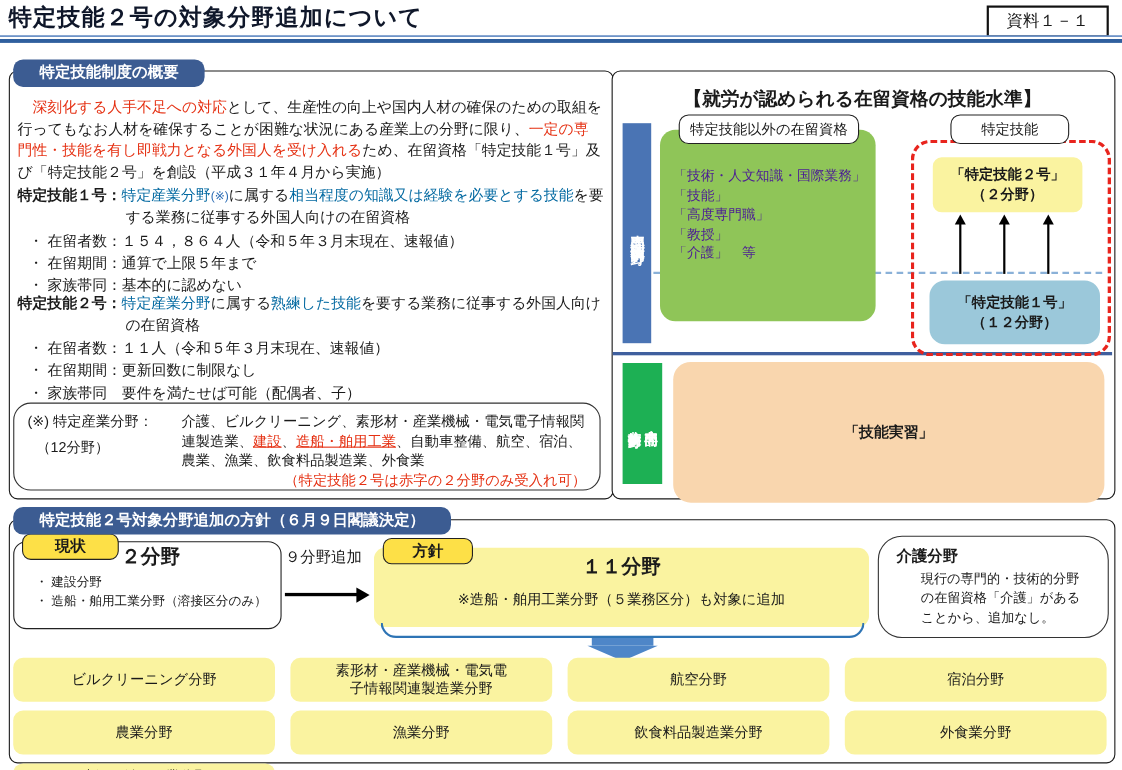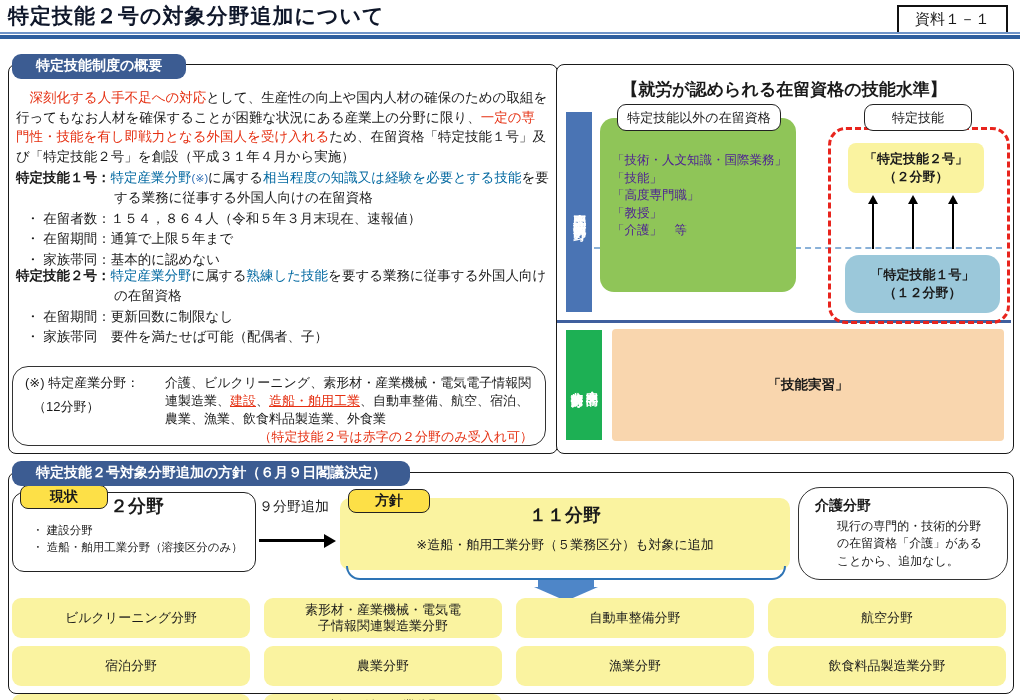--- a/index.html
+++ b/index.html
@@ -82,20 +82,21 @@
     <ul class="dots">
       <li>在留者数：１５４，８６４人（令和５年３月末現在、速報値）</li>
       <li>在留期間：通算で上限５年まで</li>
       <li>家族帯同：基本的に認めない</li>
     </ul>
   </div>
 
   <div class="abs body-text" style="left:16px;top:266px;width:534px;">
     <div class="hang"><span class="blabel">特定技能２号：</span><span><span class="seg-blue">特定産業分野</span><span>に属する</span><span class="seg-blue">熟練した技能</span><span>を要する業務に従事する外国人向けの在留資格</span></span></div>
     <ul class="dots">
+      <li>在留者数：１１人（令和５年３月末現在、速報値）</li>
       <li>在留期間：更新回数に制限なし</li>
       <li>家族帯同　要件を満たせば可能（配偶者、子）</li>
     </ul>
   </div>
 
   <div class="abs note-box" style="left:12px;top:366px;width:534px;height:80px;box-sizing:border-box;">
     <div class="note-left">
       <div>(※) 特定産業分野：</div>
       <div class="note-sub">（12分野）</div>
     </div>
@@ -140,21 +141,21 @@
     <span>「特定技能１号」</span>
     <span>（１２分野）</span>
   </div>
 
   <div class="abs" style="left:557px;top:320px;width:454px;height:3px;background:#3f5f9e;"></div>
 
   <div class="abs vbar" style="left:566px;top:330px;width:36px;height:110px;background:#1db054;">
     <span class="vtext" style="font-size:12px;letter-spacing:1px;"><span>非専門的・</span><br><span>非技術的分野</span></span>
   </div>
 
-  <div class="abs center2" style="left:612px;top:329px;width:392px;height:112px;background:#f9d6ae;border-radius:4px;font-size:13.5px;">
+  <div class="abs center2" style="left:612px;top:329px;width:392px;height:128px;background:#f9d6ae;border-radius:16px;font-size:13.5px;">
     <span>「技能実習」</span>
   </div>
 
   <div class="abs frame" style="left:8px;top:472px;width:1004px;height:220px;"></div>
   <div class="abs pill" style="left:12px;top:461px;">特定技能２号対象分野追加の方針（６月９日閣議決定）</div>
 
   <div class="abs plain-box" style="left:12px;top:492px;width:242px;height:78px;"></div>
   <div class="abs tab" style="left:20px;top:485px;width:86px;">現状</div>
   <div class="abs" style="left:110px;top:494px;font-size:18px;font-weight:bold;">２分野</div>
   <ul class="dots abs" style="left:22px;top:522px;font-size:11.5px;margin:0;">
@@ -176,21 +177,20 @@
 
   <div class="abs kaigo-box" style="left:798px;top:487px;width:210px;height:93px;box-sizing:border-box;">
     <div style="font-size:14px;font-weight:bold;">介護分野</div>
     <div style="font-size:12px;line-height:1.45;padding-left:22px;margin-top:3px;">現行の専門的・技術的分野の在留資格「介護」があることから、追加なし。</div>
   </div>
 
   <div class="abs field-grid" style="left:12px;top:598px;width:994px;">
     <div class="field">ビルクリーニング分野</div>
     <div class="field">素形材・産業機械・電気電
 子情報関連製造業分野</div>
-    <div class="field">自動車整備分野</div>
     <div class="field">航空分野</div>
     <div class="field">宿泊分野</div>
     <div class="field">農業分野</div>
     <div class="field">漁業分野</div>
     <div class="field">飲食料品製造業分野</div>
     <div class="field">外食業分野</div>
     <div class="field">造船・舶用工業分野
 （５業務区分）</div>
   </div>
 

